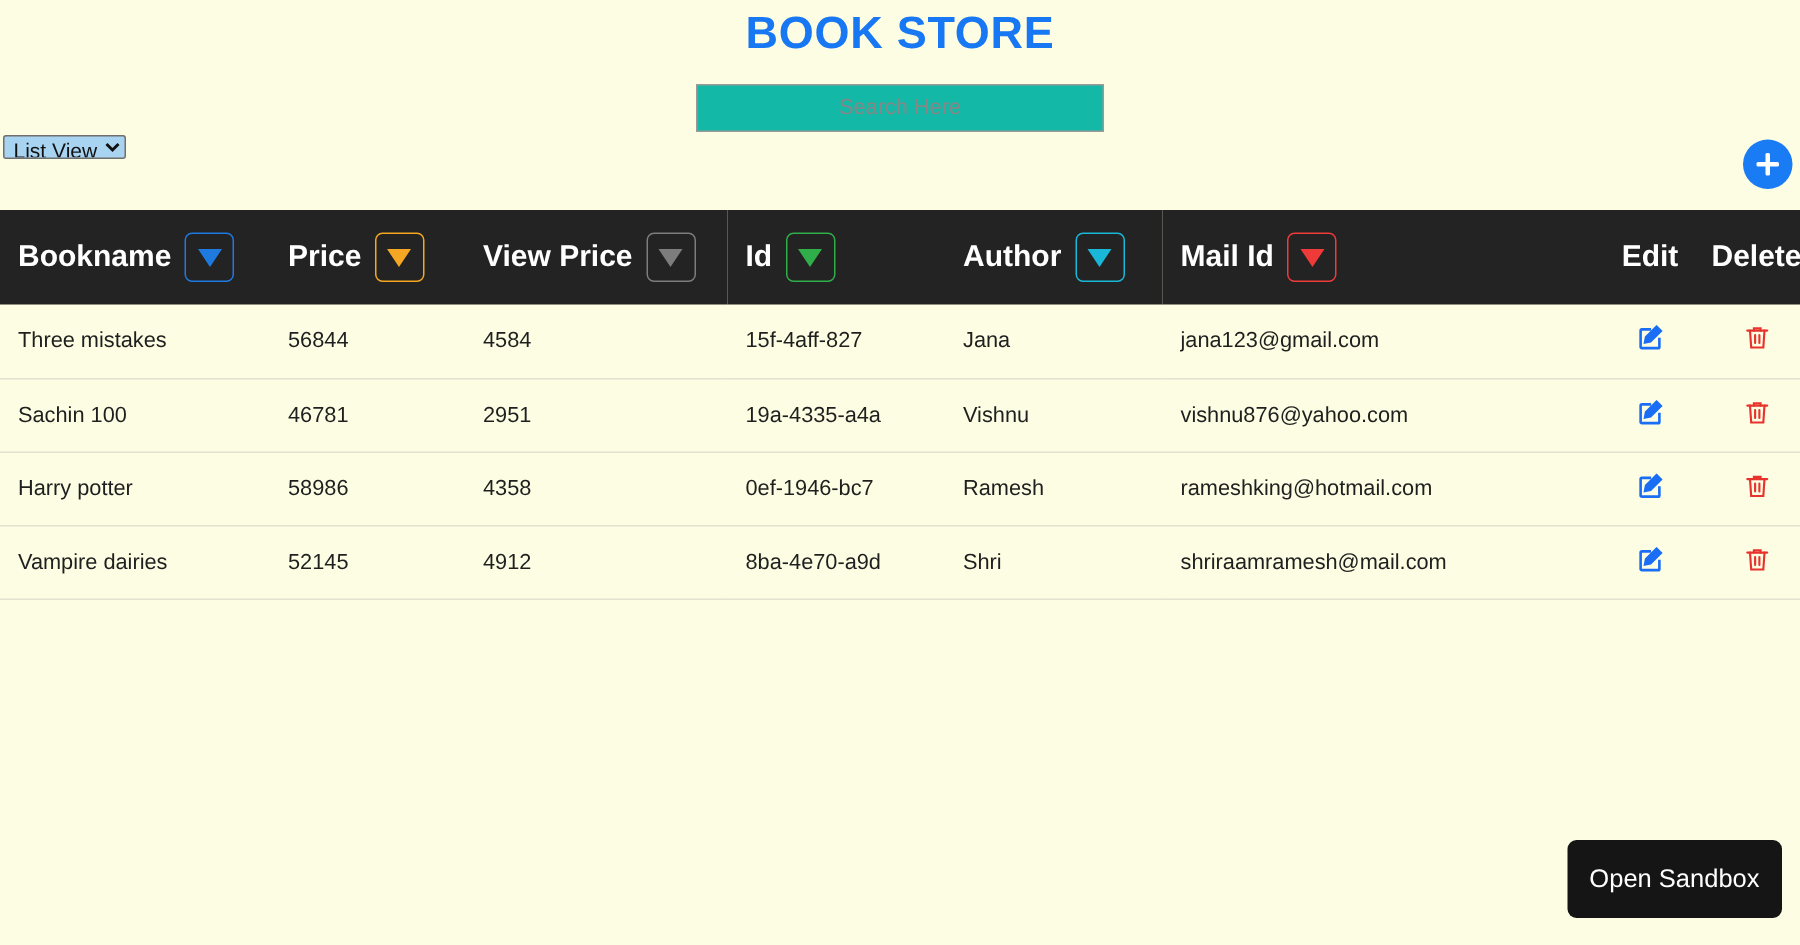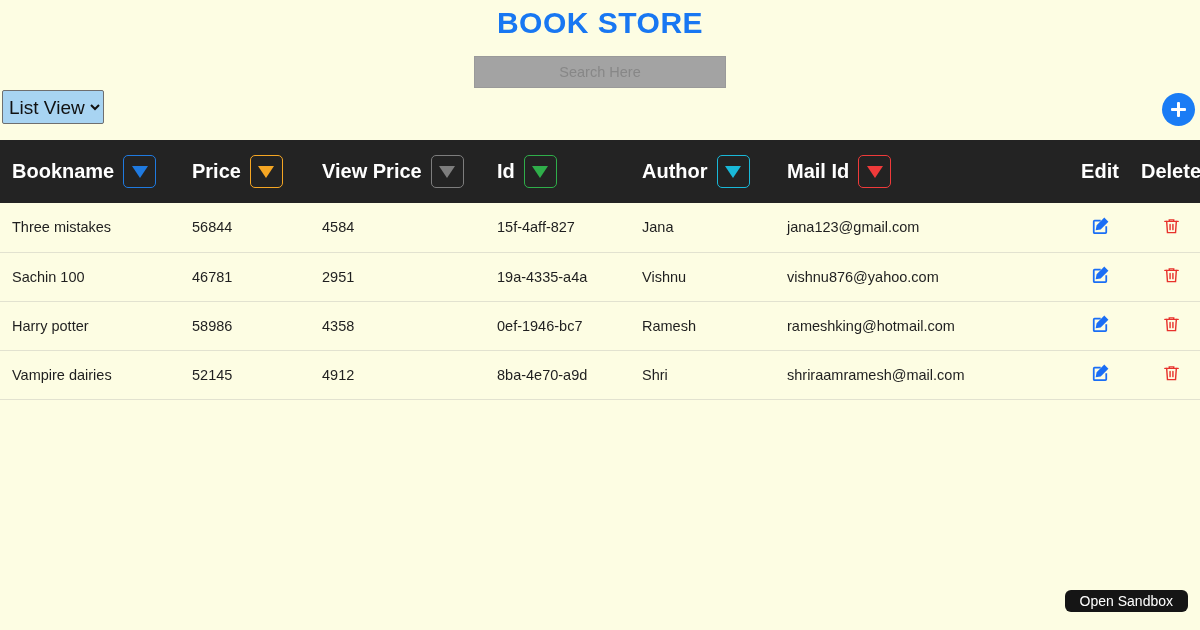--- a/index.html
+++ b/index.html
@@ -31,44 +31,44 @@
   }
 
   
   .search-wrap {
     width: 100%;
     display: flex;
     justify-content: center;
     margin-top: 18px;
   }
   .search-input {
-    width: 252px;
+    width: 272px;
     height: 27px;
-    background: #a3a3a3;
+    background: #14b8a6;
     border: 1px solid #9a9a9a;
     font-family: "Liberation Sans", sans-serif;
     font-size: 14.5px;
     text-align: center;
     color: #222;
     outline: none;
     padding: 15px 4px;
   }
   .search-input::placeholder { color: #878787; opacity: 1; }
 
   
   .view-select {
     position: absolute;
     left: 2px;
     top: 90px;
-    height: 34px;
+    height: 16px;
     background: #a8d4f2;
     border: 1px solid #6f6f6f;
     border-radius: 2px;
     font-family: "Liberation Sans", sans-serif;
-    font-size: 19px;
+    font-size: 14px;
     color: #111;
     padding: 0 2px;
   }
 
   
   .fab-add {
     position: absolute;
     right: 5px;
     top: 93px;
     width: 33px;
@@ -171,22 +171,22 @@
   
   .sandbox-btn {
     position: absolute;
     right: 12px;
     bottom: 18px;
     background: #151515;
     color: #ffffff;
     border: none;
     border-radius: 6px;
     font-family: "Liberation Sans", sans-serif;
-    font-size: 14px;
-    padding: 3px 15px;
+    font-size: 17px;
+    padding: 16px 15px;
     cursor: pointer;
   }
 </style>
 </head>
 <body>
 
 <h1 class="page-title">BOOK STORE</h1>
 
 <div class="search-wrap">
   <input class="search-input" type="text" placeholder="Search Here" style="">

